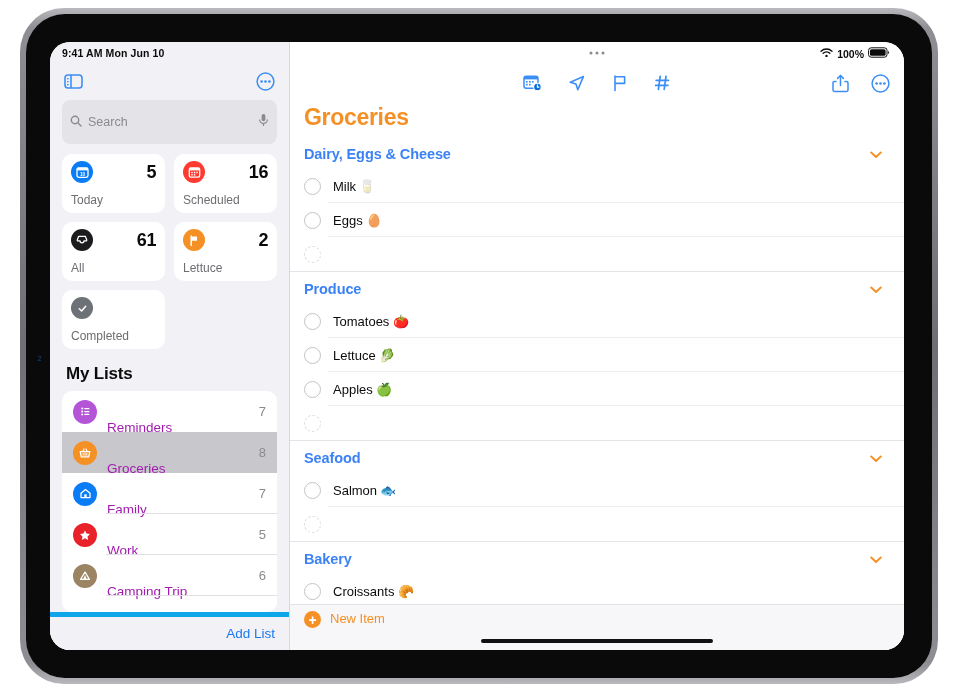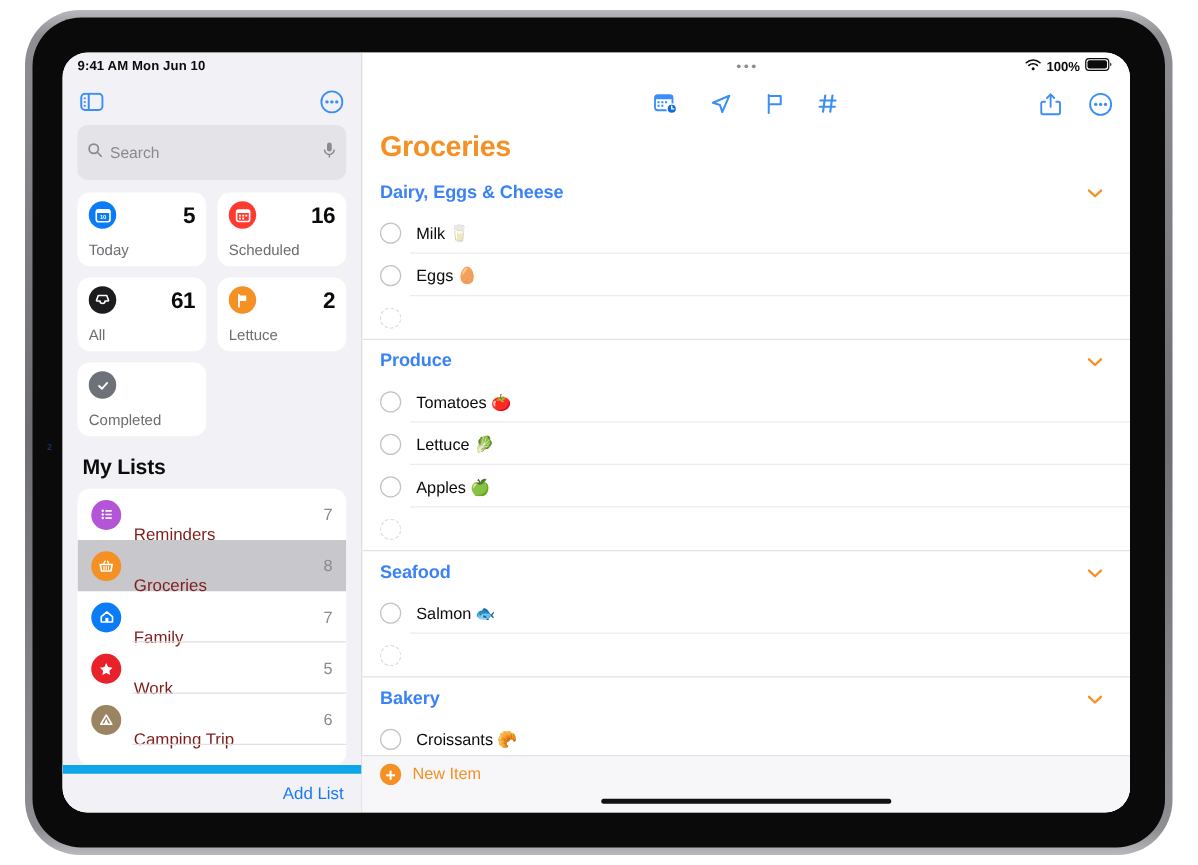--- a/index.html
+++ b/index.html
@@ -113,28 +113,28 @@
   }
   .list-row.selected { background: #c8c7cc; }
   .list-row .divider {
     position: absolute; left: 44px; right: 0; bottom: 0; height: 1px; background: #e0e0e4;
   }
   .list-row.selected .divider, .list-row.pre-selected .divider { background: transparent; }
   .li-icon {
     width: 24px; height: 24px; border-radius: 50%; flex: 0 0 24px;
     display: flex; align-items: center; justify-content: center; color: #fff;
   }
-  .li-name { flex: 1; font-size: 13.5px; color: #7f1d1d; margin-top: 32px; }
+  .li-name { flex: 1; font-size: 13.5px; color: #a21caf; margin-top: 32px; }
   .li-count { font-size: 13px; color: #8a8a8f; }
 
   .sb-footer {
     height: 38px; flex: 0 0 38px;
     background: #f2f2f6;
     display: flex; align-items: center; justify-content: flex-end;
-    padding: 0 14px; border-top: 7px solid #0ea5e9;
+    padding: 0 14px; border-top: 5px solid #0ea5e9;
   }
   .add-list { font-size: 13.5px; color: #1a78f2; cursor: pointer; }
 
   
   .main { flex: 1; height: 100%; background: #ffffff; display: flex; flex-direction: column; position: relative; }
   .main-status {
     height: 22px; flex: 0 0 22px; display: flex; align-items: center;
     justify-content: space-between; padding: 0 14px 0 0; position: relative;
   }
   .multitask-dots {

